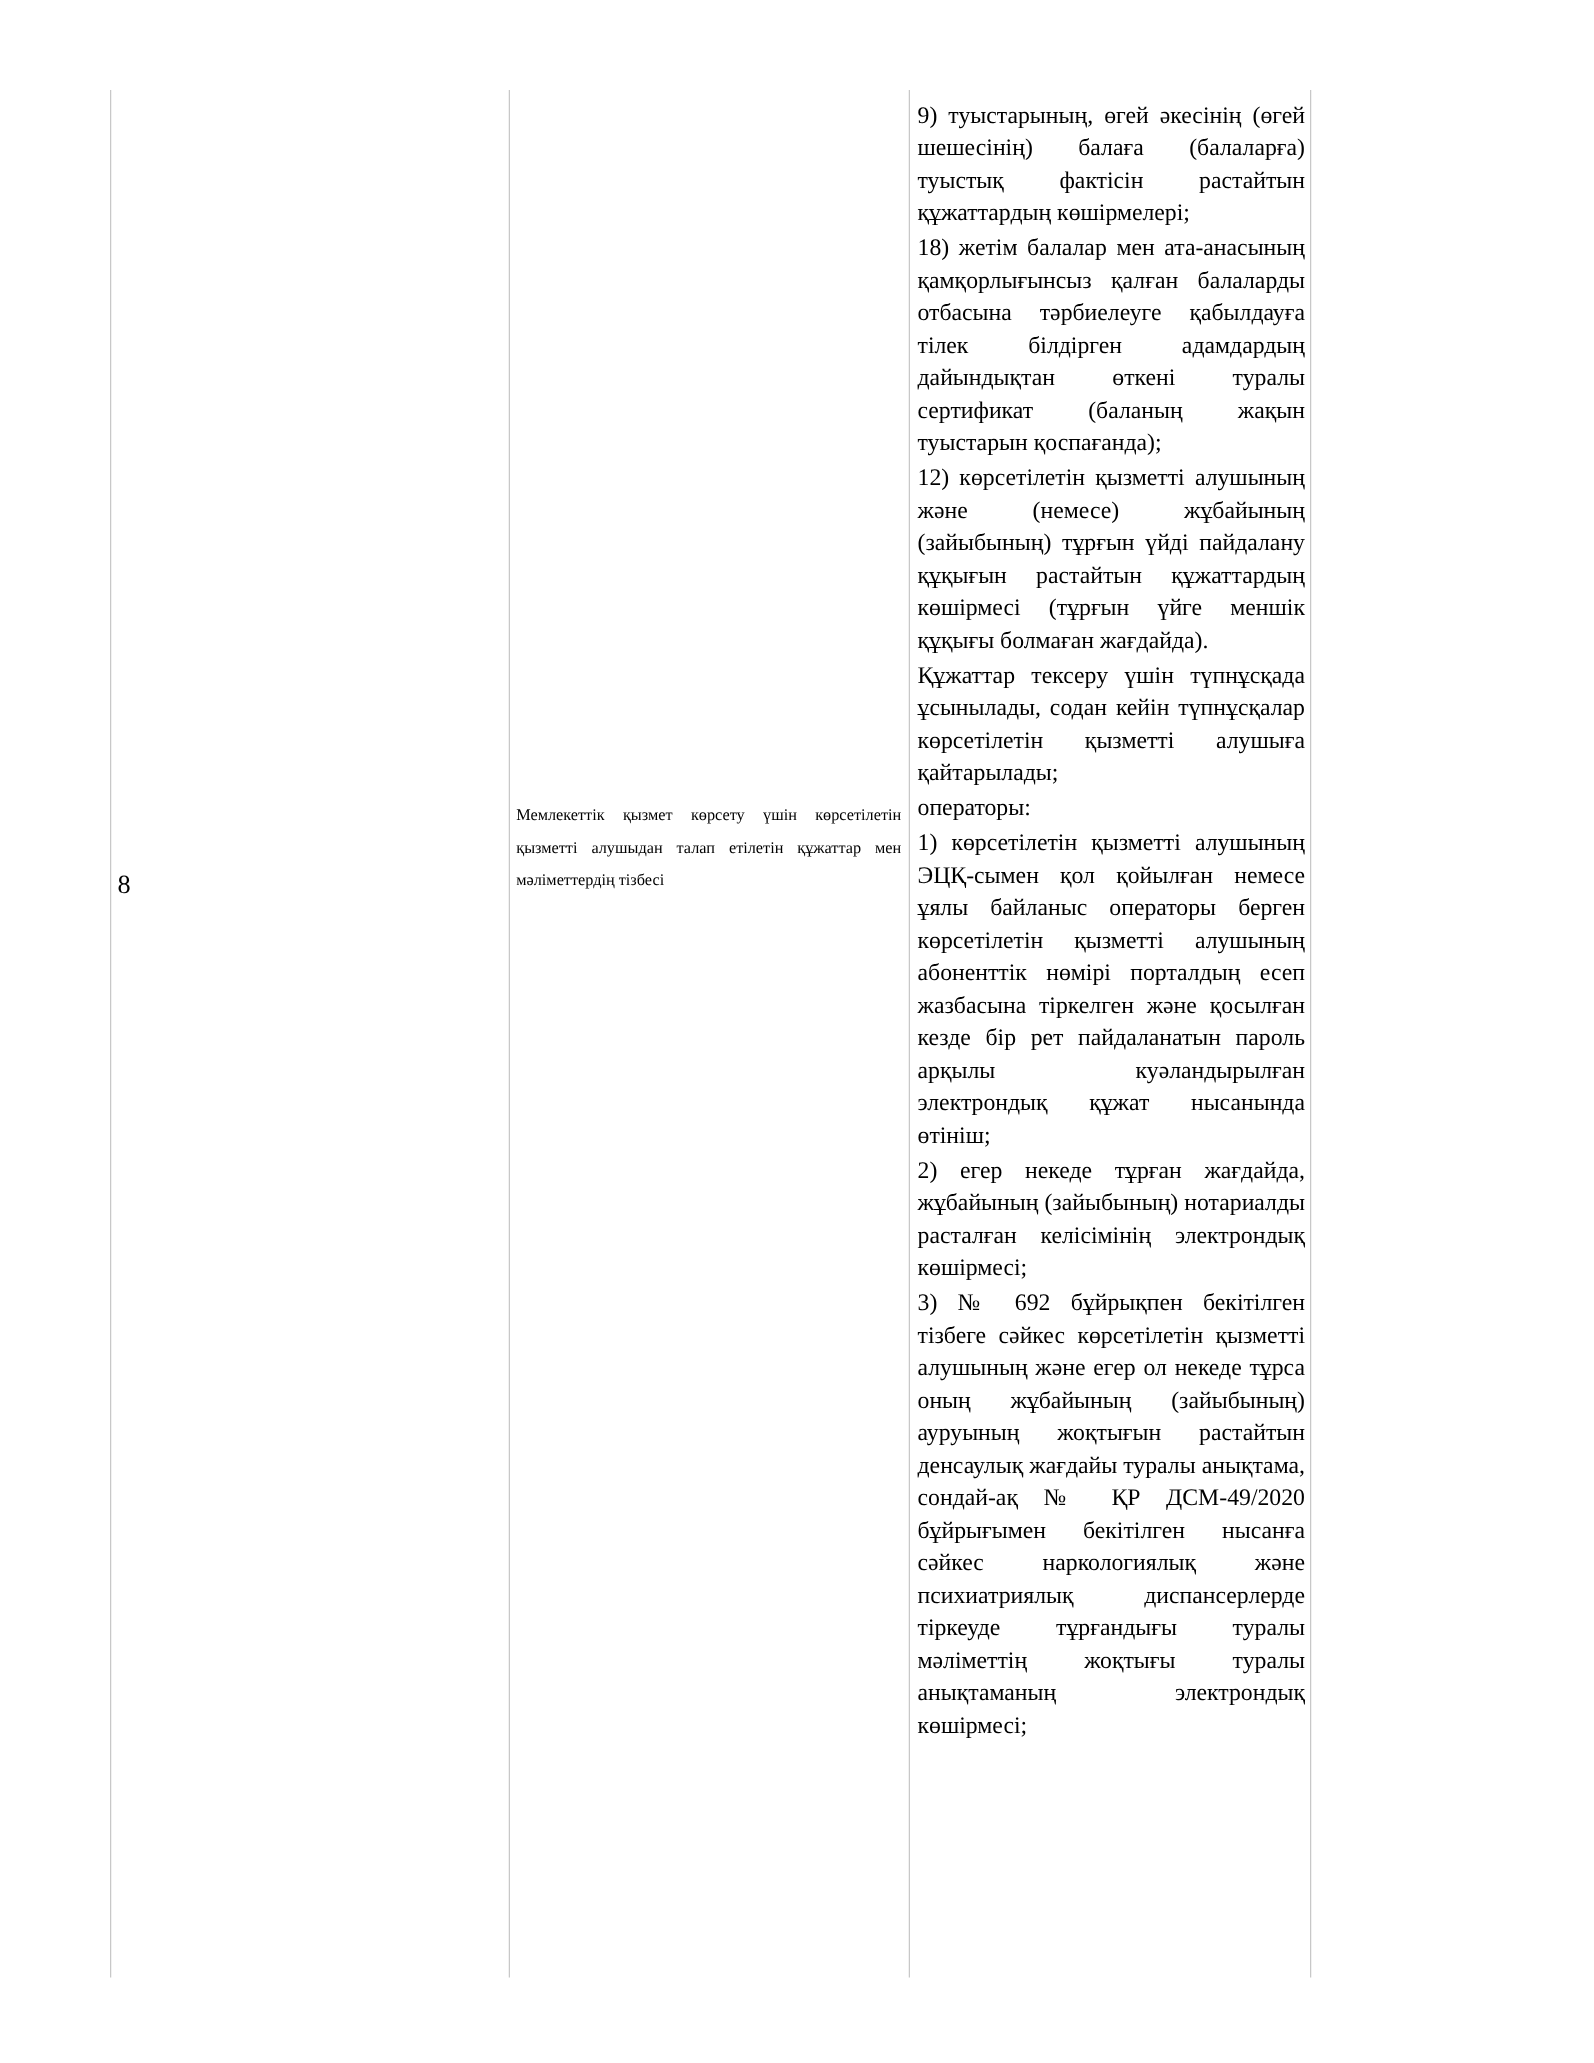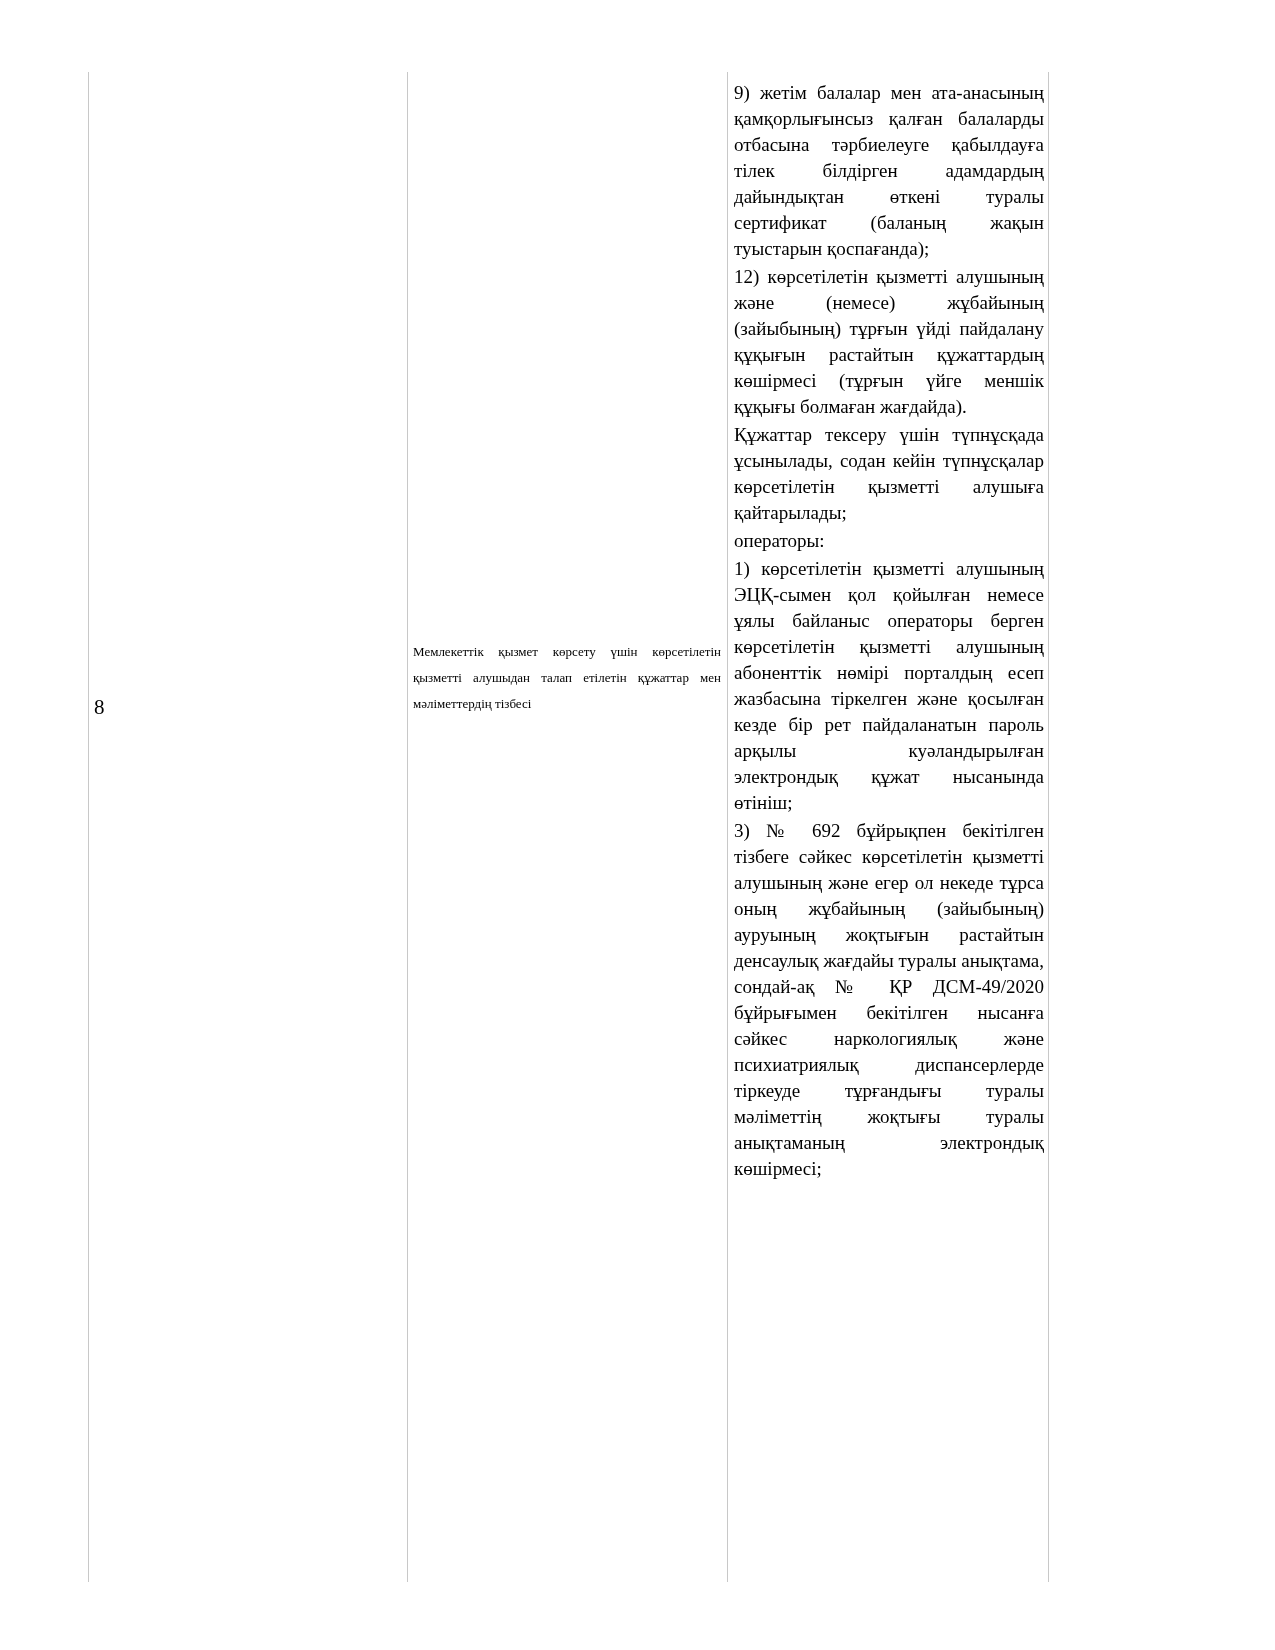--- a/index.html
+++ b/index.html
@@ -65,23 +65,25 @@
     <div class="cell cell-number">
       <div class="row-number">8</div>
     </div>
 
     <div class="cell cell-title">
       <div class="title-text">Мемлекеттік қызмет көрсету үшін көрсетілетін қызметті алушыдан талап етілетін құжаттар мен мәліметтердің тізбесі</div>
     </div>
 
     <div class="cell cell-content">
       <div class="content-text">
-        <p>9) жетім балалар мен ата-анасының қамқорлығынсыз қалған балаларды отбасына тәрбиелеуге қабылдауға тілек білдірген адамдардың дайындықтан өткені туралы сертификат (баланың жақын туыстарын қоспағанда);</p>
+        <p>9) туыстарының, өгей әкесінің (өгей шешесінің) балаға (балаларға) туыстық фактісін растайтын құжаттардың көшірмелері;</p>
+        <p>18) жетім балалар мен ата-анасының қамқорлығынсыз қалған балаларды отбасына тәрбиелеуге қабылдауға тілек білдірген адамдардың дайындықтан өткені туралы сертификат (баланың жақын туыстарын қоспағанда);</p>
         <p>12) көрсетілетін қызметті алушының және (немесе) жұбайының (зайыбының) тұрғын үйді пайдалану құқығын растайтын құжаттардың көшірмесі (тұрғын үйге меншік құқығы болмаған жағдайда).</p>
         <p>Құжаттар тексеру үшін түпнұсқада ұсынылады, содан кейін түпнұсқалар көрсетілетін қызметті алушыға қайтарылады;</p>
         <p>операторы:</p>
         <p>1) көрсетілетін қызметті алушының ЭЦҚ-сымен қол қойылған немесе ұялы байланыс операторы берген көрсетілетін қызметті алушының абоненттік нөмірі порталдың есеп жазбасына тіркелген және қосылған кезде бір рет пайдаланатын пароль арқылы куәландырылған электрондық құжат нысанында өтініш;</p>
+        <p>2) егер некеде тұрған жағдайда, жұбайының (зайыбының) нотариалды расталған келісімінің электрондық көшірмесі;</p>
         <p>3) № 692 бұйрықпен бекітілген тізбеге сәйкес көрсетілетін қызметті алушының және егер ол некеде тұрса оның жұбайының (зайыбының) ауруының жоқтығын растайтын денсаулық жағдайы туралы анықтама, сондай-ақ № ҚР ДСМ-49/2020 бұйрығымен бекітілген нысанға сәйкес наркологиялық және психиатриялық диспансерлерде тіркеуде тұрғандығы туралы мәліметтің жоқтығы туралы анықтаманың электрондық көшірмесі;</p>
       </div>
     </div>
 
   </div>
 </div>
 
 </body></html>

